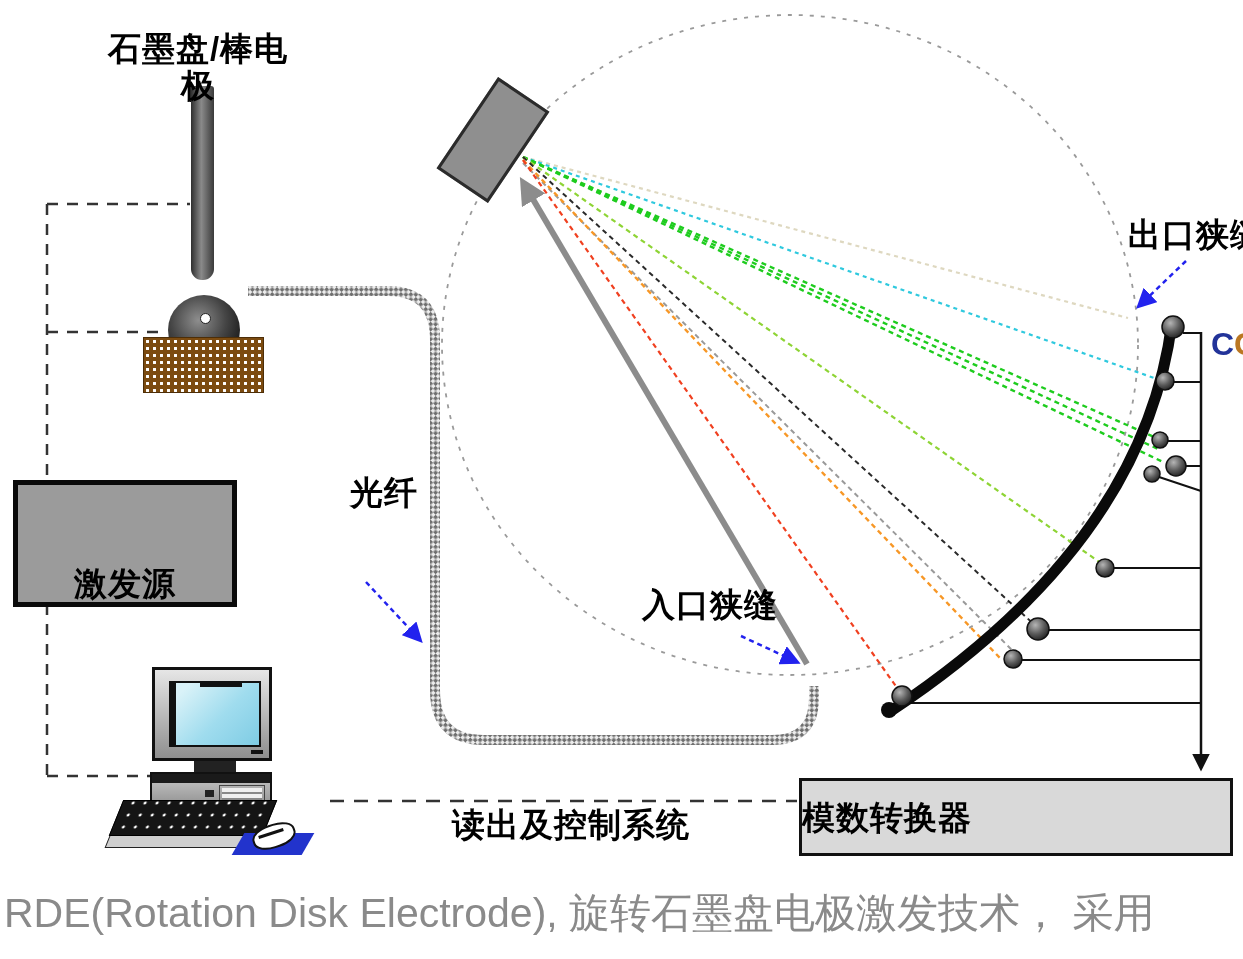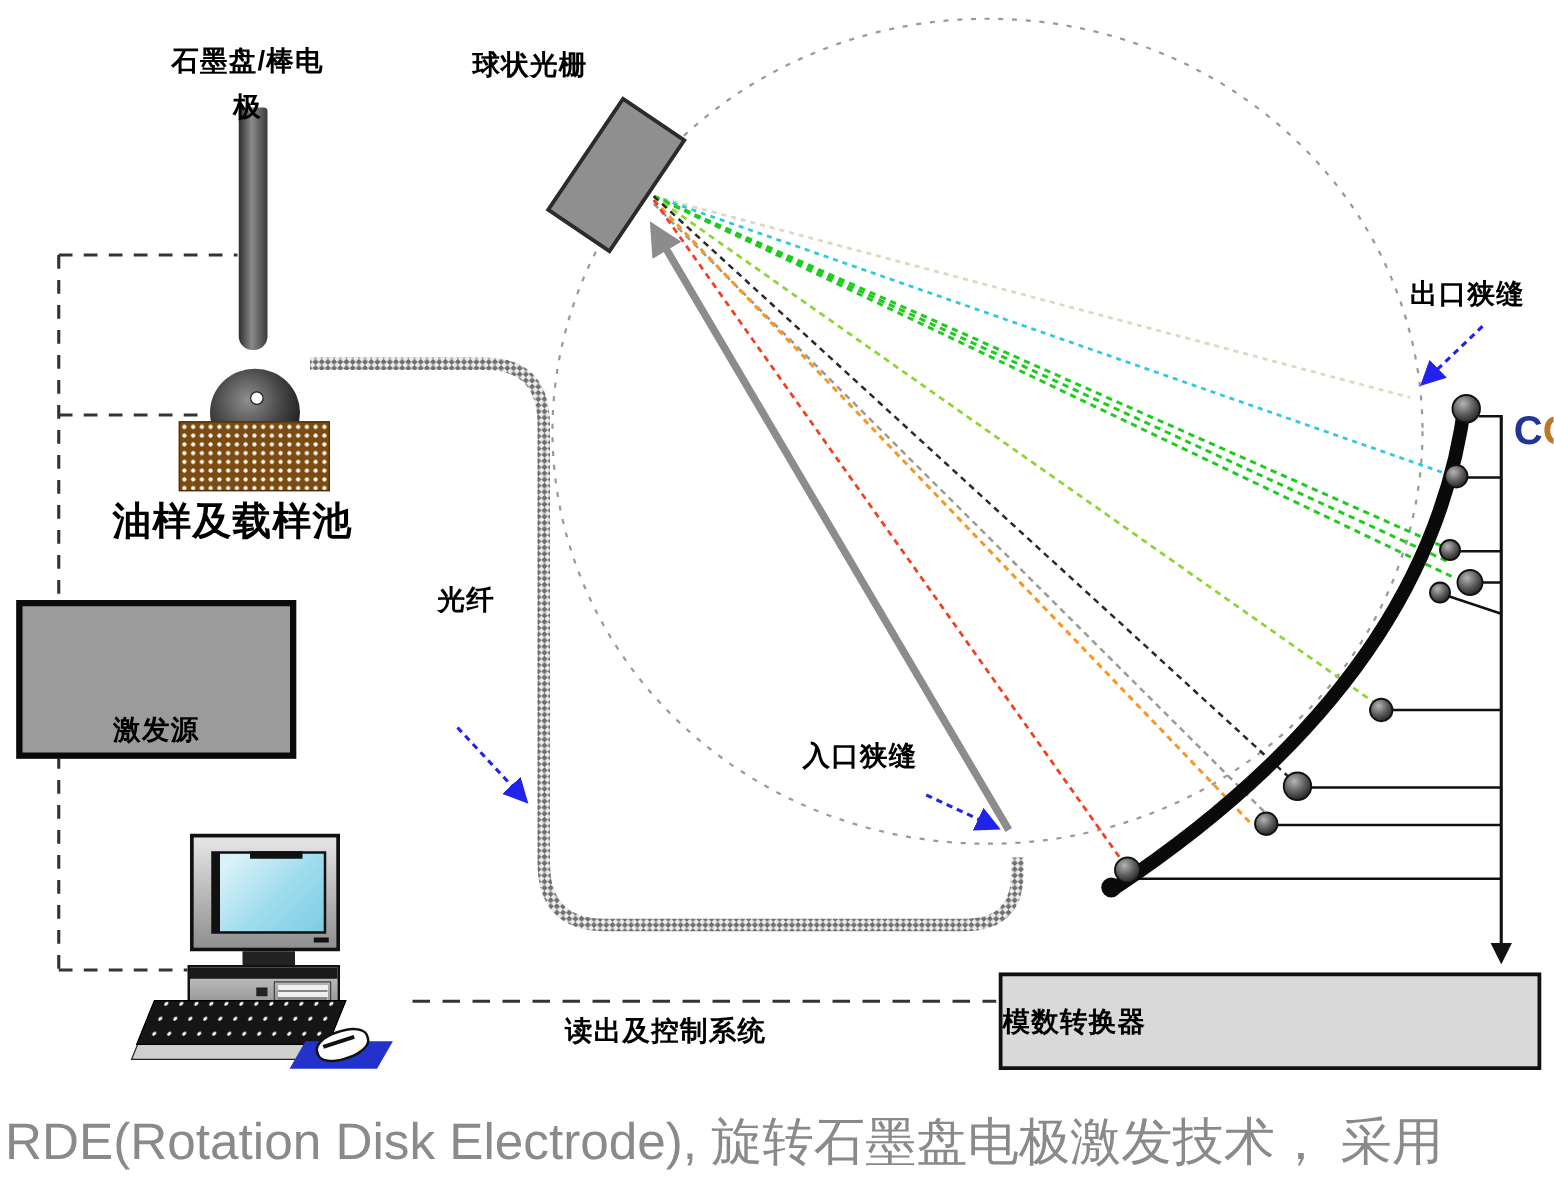--- a/index.html
+++ b/index.html
@@ -2,21 +2,21 @@
 <html><head>
 <meta charset="utf-8">
 <style>
   html,body{margin:0;padding:0;background:#fff;}
   #root{
     position:relative;width:1243px;height:959px;background:#ffffff;
     overflow:hidden;font-family:"Liberation Sans","DejaVu Sans",sans-serif;
   }
   #diagram{position:absolute;left:0;top:0;z-index:1;}
   .lbl{
-    position:absolute;z-index:3;color:#000;font-weight:700;font-size:22px;
+    position:absolute;z-index:3;color:#000;font-weight:700;font-size:33px;
     white-space:pre-line;line-height:37px;letter-spacing:1px;
   }
   
   #rod{
     position:absolute;left:191px;top:86px;width:23px;height:194px;z-index:2;
     background:linear-gradient(90deg,#2e2e2e,#8a8a8a 45%,#3a3a3a);
     border-radius:3px 3px 11px 11px;
   }
   
   #disk{
@@ -186,23 +186,21 @@
   <div class="pc" id="floppy"></div>
   <div class="pc" id="case-btn"></div>
   <div class="pc" id="kb-base"></div>
   <div class="pc" id="keyboard"></div>
   <div class="pc" id="mousepad"></div>
   <div class="pc" id="mouse"></div>
   <div class="pc" id="mouse-line"></div>
 
   <div class="lbl" style="left:98px;top:30px;width:200px;text-align:center;">石墨盘/棒电
 极</div>
-  <div class="lbl" style="left:378px;top:33px;">球状光栅</div>
   <div class="lbl" style="left:1128px;top:216px;white-space:nowrap;">出口狭缝</div>
-  <div class="lbl" style="left:90px;top:398px;font-size:31px;">油样及载样池</div>
-  <div class="lbl" style="left:350px;top:461px;">光纤</div>
+  <div class="lbl" style="left:350px;top:474px;">光纤</div>
   <div class="lbl" style="left:642px;top:586px;">入口狭缝</div>
   <div class="lbl" style="left:452px;top:806px;">读出及控制系统</div>
 
   <div id="ccd"><span class="c1">C</span><span class="c2">C</span></div>
 
   <div id="caption">RDE(Rotation Disk Electrode), 旋转石墨盘电极激发技术， 采用</div>
 </div>
 
 </body></html>

